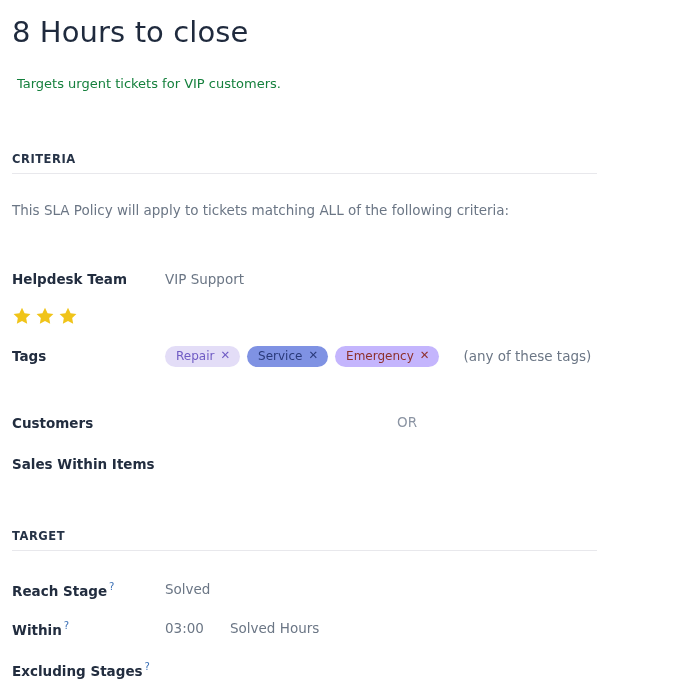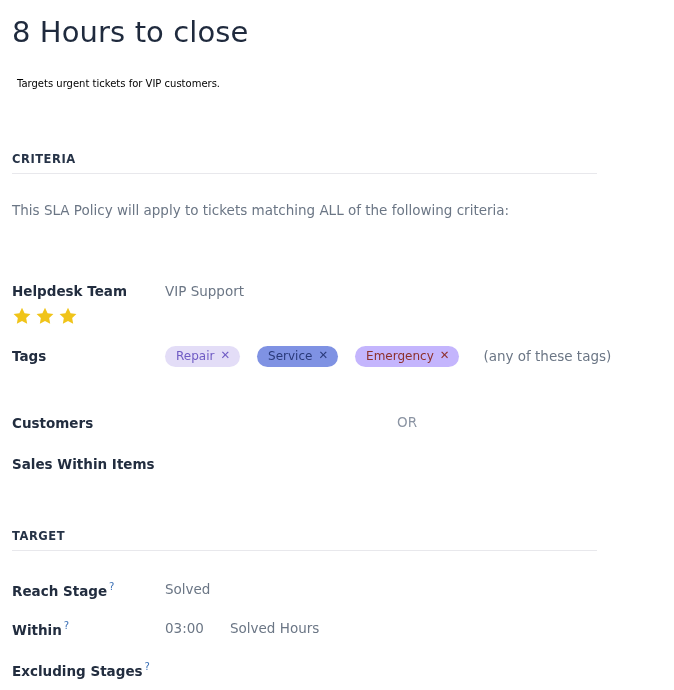--- a/index.html
+++ b/index.html
@@ -34,23 +34,23 @@
     font-weight: 400;
     line-height: 40px;
     color: #1f2a3d;
     letter-spacing: 0.1px;
     white-space: nowrap;
   }
   .subtitle {
     position: absolute;
     left: 17px;
     top: 74px;
-    font-size: 10px;
-    line-height: 20px;
-    color: #000000;
+    font-size: 13px;
+    line-height: 20px;
+    color: #15803d;
     white-space: nowrap;
   }
 
   
   .section {
     position: absolute;
     left: 12px;
     width: 585px;
   }
   .section-title {
@@ -116,21 +116,21 @@
     gap: 3px;
     align-items: center;
     margin-left: 0px;
   }
   .star { display: block; }
 
   
   .tags-wrap {
     display: flex;
     align-items: center;
-    gap: 17px;
+    gap: 7px;
   }
   .tag {
     display: inline-flex;
     align-items: center;
     gap: 6px;
     border-radius: 11px;
     padding: 2px 10px 3px 11px;
     font-size: 12px;
     line-height: 16px;
     white-space: nowrap;
@@ -151,21 +151,21 @@
   .or-text {
     position: absolute;
     left: 356px;
     font-size: 13.5px;
     color: #8b94a3;
     line-height: 20px;
   }
 
   
   #criteria-section { top: 152px; }
-  #row-helpdesk    { top: 268px; margin-top: 12px; }
+  #row-helpdesk    { top: 268px; }
   #row-priority    { top: 305px; }
   #row-tags        { top: 345px; }
   #row-customers   { top: 412px; }
   #or-row          { top: 412px; margin-left: 41px; }
   #row-salesorder  { top: 453px; }
   #target-section  { top: 529px; }
   #row-reachstage  { top: 578px; }
   #row-within      { top: 617px; }
   #row-excluding   { top: 658px; }
 

